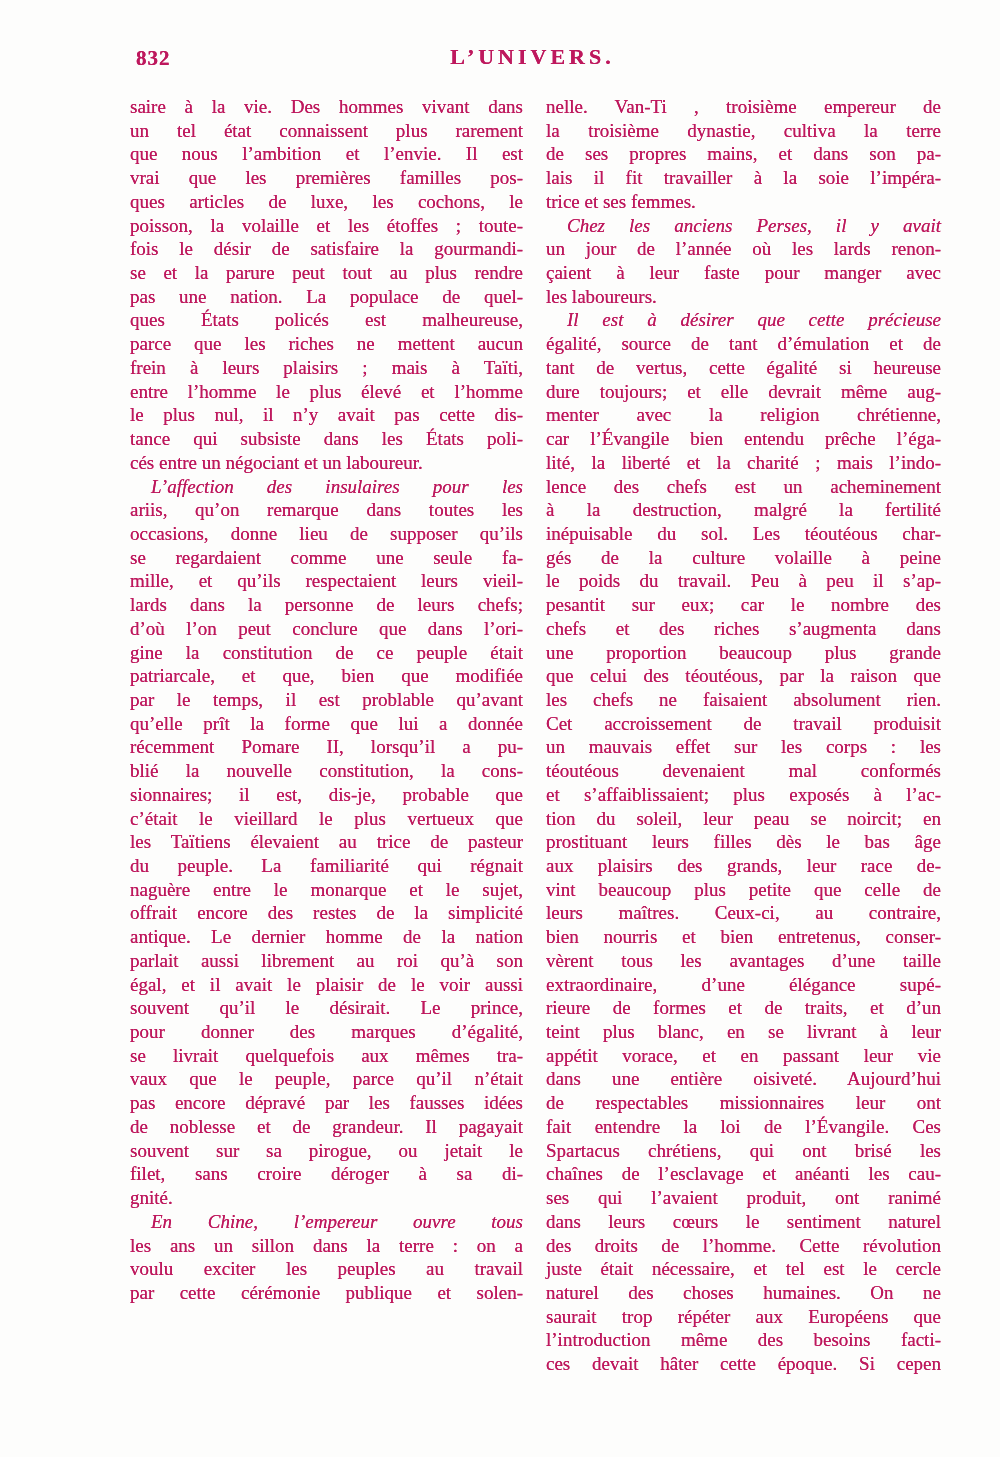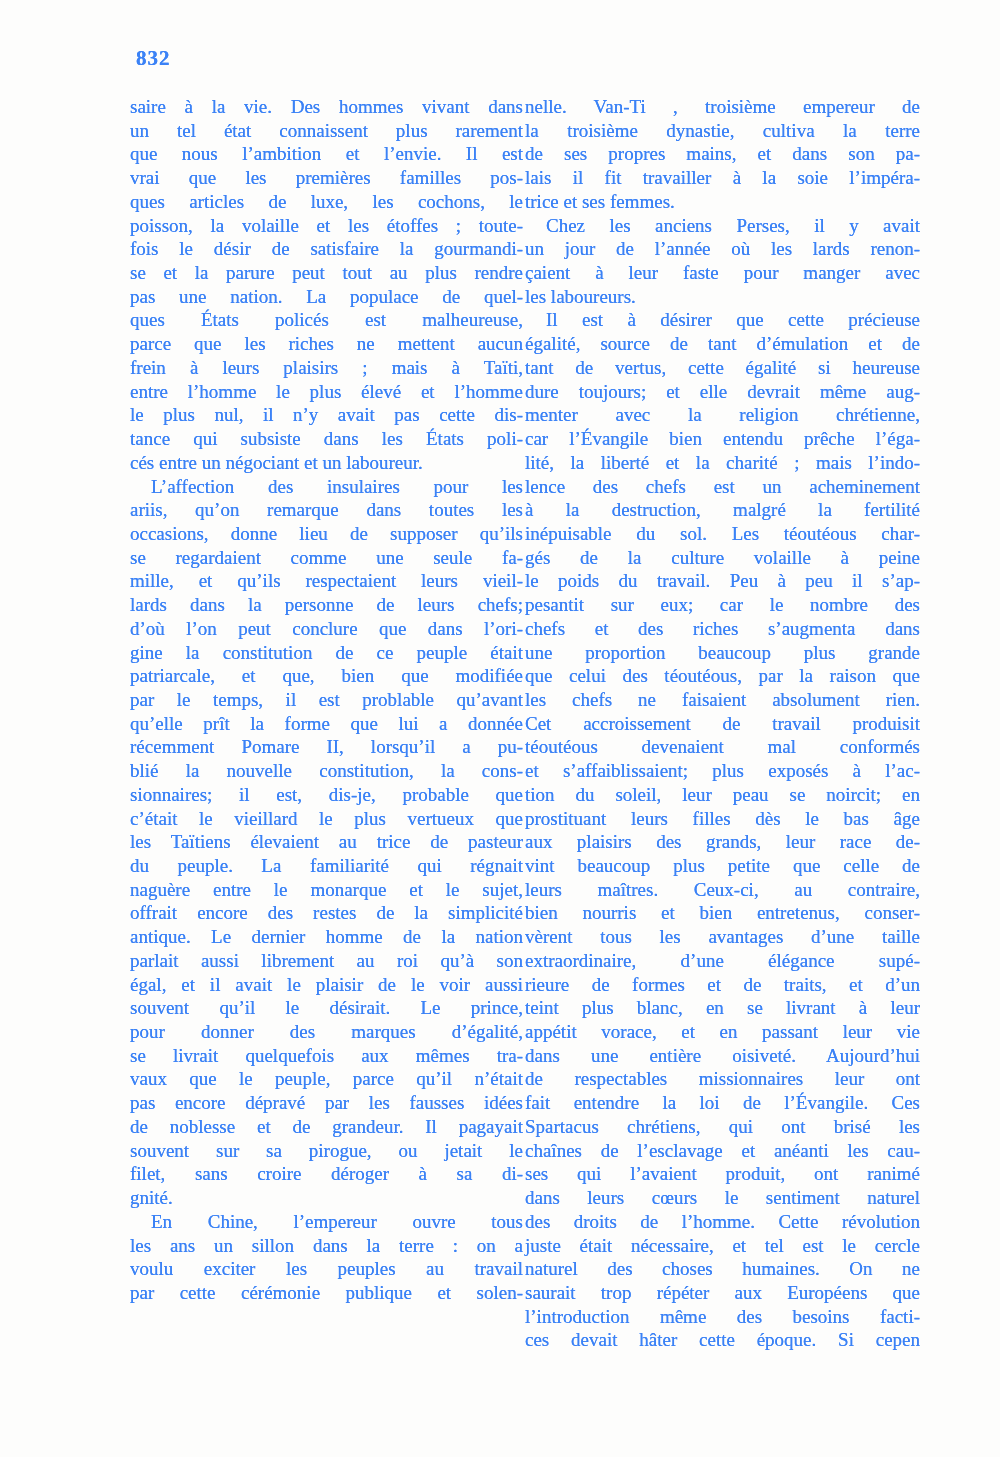--- a/index.html
+++ b/index.html
@@ -1,61 +1,62 @@
 <!DOCTYPE html>
 <html lang="fr"><head>
 <meta charset="utf-8">
 <style>
   html,body{margin:0;padding:0;background:#ffffff;}
   .page{
     position:relative;
     width:1000px;height:1457px;
     background:#fdfdfc;
     font-family:"Liberation Serif","DejaVu Serif",serif;
-    color:#3b82f6;
+    color:#be185d;
     overflow:hidden;
   }
   .header{
     position:absolute;top:44px;left:130px;width:805px;height:32px;
   }
   .page-number{
     position:absolute;left:6px;top:2px;
     font-size:21px;font-weight:bold;letter-spacing:1px;
     text-shadow:0 0 .6px currentColor;
   }
   .page-title{
     text-align:center;
     font-size:22px;font-weight:bold;letter-spacing:4px;
     text-shadow:0 0 .6px currentColor;
   }
   .columns{
     position:absolute;top:95px;left:130px;
-    display:flex;gap:2px;
+    display:flex;gap:23px;
   }
   .column{width:393px;}
   .column.right{width:395px;}
   .para{margin:0;}
   .line{
     font-size:19px;
     height:23.72px;line-height:23.72px;
     text-align:justify;
     text-align-last:justify;
     text-shadow:0 0 .6px currentColor;
     white-space:normal;
     overflow:visible;
   }
   .line.end{text-align-last:left;}
-  .para.indent .line.first{text-indent:21px;}
+  .para.indent .line.first{text-indent:21px;font-style:italic;}
 </style>
 </head>
 <body>
 
 <div class="page">
   <div class="header">
     <div class="page-number">832</div>
+    <div class="page-title">L’UNIVERS.</div>
   </div>
   <div class="columns">
     <div class="column left">
         <div class="para">
           <div class="line first">saire à la vie. Des hommes vivant dans</div>
           <div class="line">un tel état connaissent plus rarement</div>
           <div class="line">que nous l’ambition et l’envie. Il est</div>
           <div class="line">vrai que les premières familles pos-</div>
           <div class="line">ques articles de luxe, les cochons, le</div>
           <div class="line">poisson, la volaille et les étoffes ; toute-</div>
@@ -136,20 +137,21 @@
           <div class="line">à la destruction, malgré la fertilité</div>
           <div class="line">inépuisable du sol. Les téoutéous char-</div>
           <div class="line">gés de la culture volaille à peine</div>
           <div class="line">le poids du travail. Peu à peu il s’ap-</div>
           <div class="line">pesantit sur eux; car le nombre des</div>
           <div class="line">chefs et des riches s’augmenta dans</div>
           <div class="line">une proportion beaucoup plus grande</div>
           <div class="line">que celui des téoutéous, par la raison que</div>
           <div class="line">les chefs ne faisaient absolument rien.</div>
           <div class="line">Cet accroissement de travail produisit</div>
+          <div class="line">un mauvais effet sur les corps : les</div>
           <div class="line">téoutéous devenaient mal conformés</div>
           <div class="line">et s’affaiblissaient; plus exposés à l’ac-</div>
           <div class="line">tion du soleil, leur peau se noircit; en</div>
           <div class="line">prostituant leurs filles dès le bas âge</div>
           <div class="line">aux plaisirs des grands, leur race de-</div>
           <div class="line">vint beaucoup plus petite que celle de</div>
           <div class="line">leurs maîtres. Ceux-ci, au contraire,</div>
           <div class="line">bien nourris et bien entretenus, conser-</div>
           <div class="line">vèrent tous les avantages d’une taille</div>
           <div class="line">extraordinaire, d’une élégance supé-</div>

